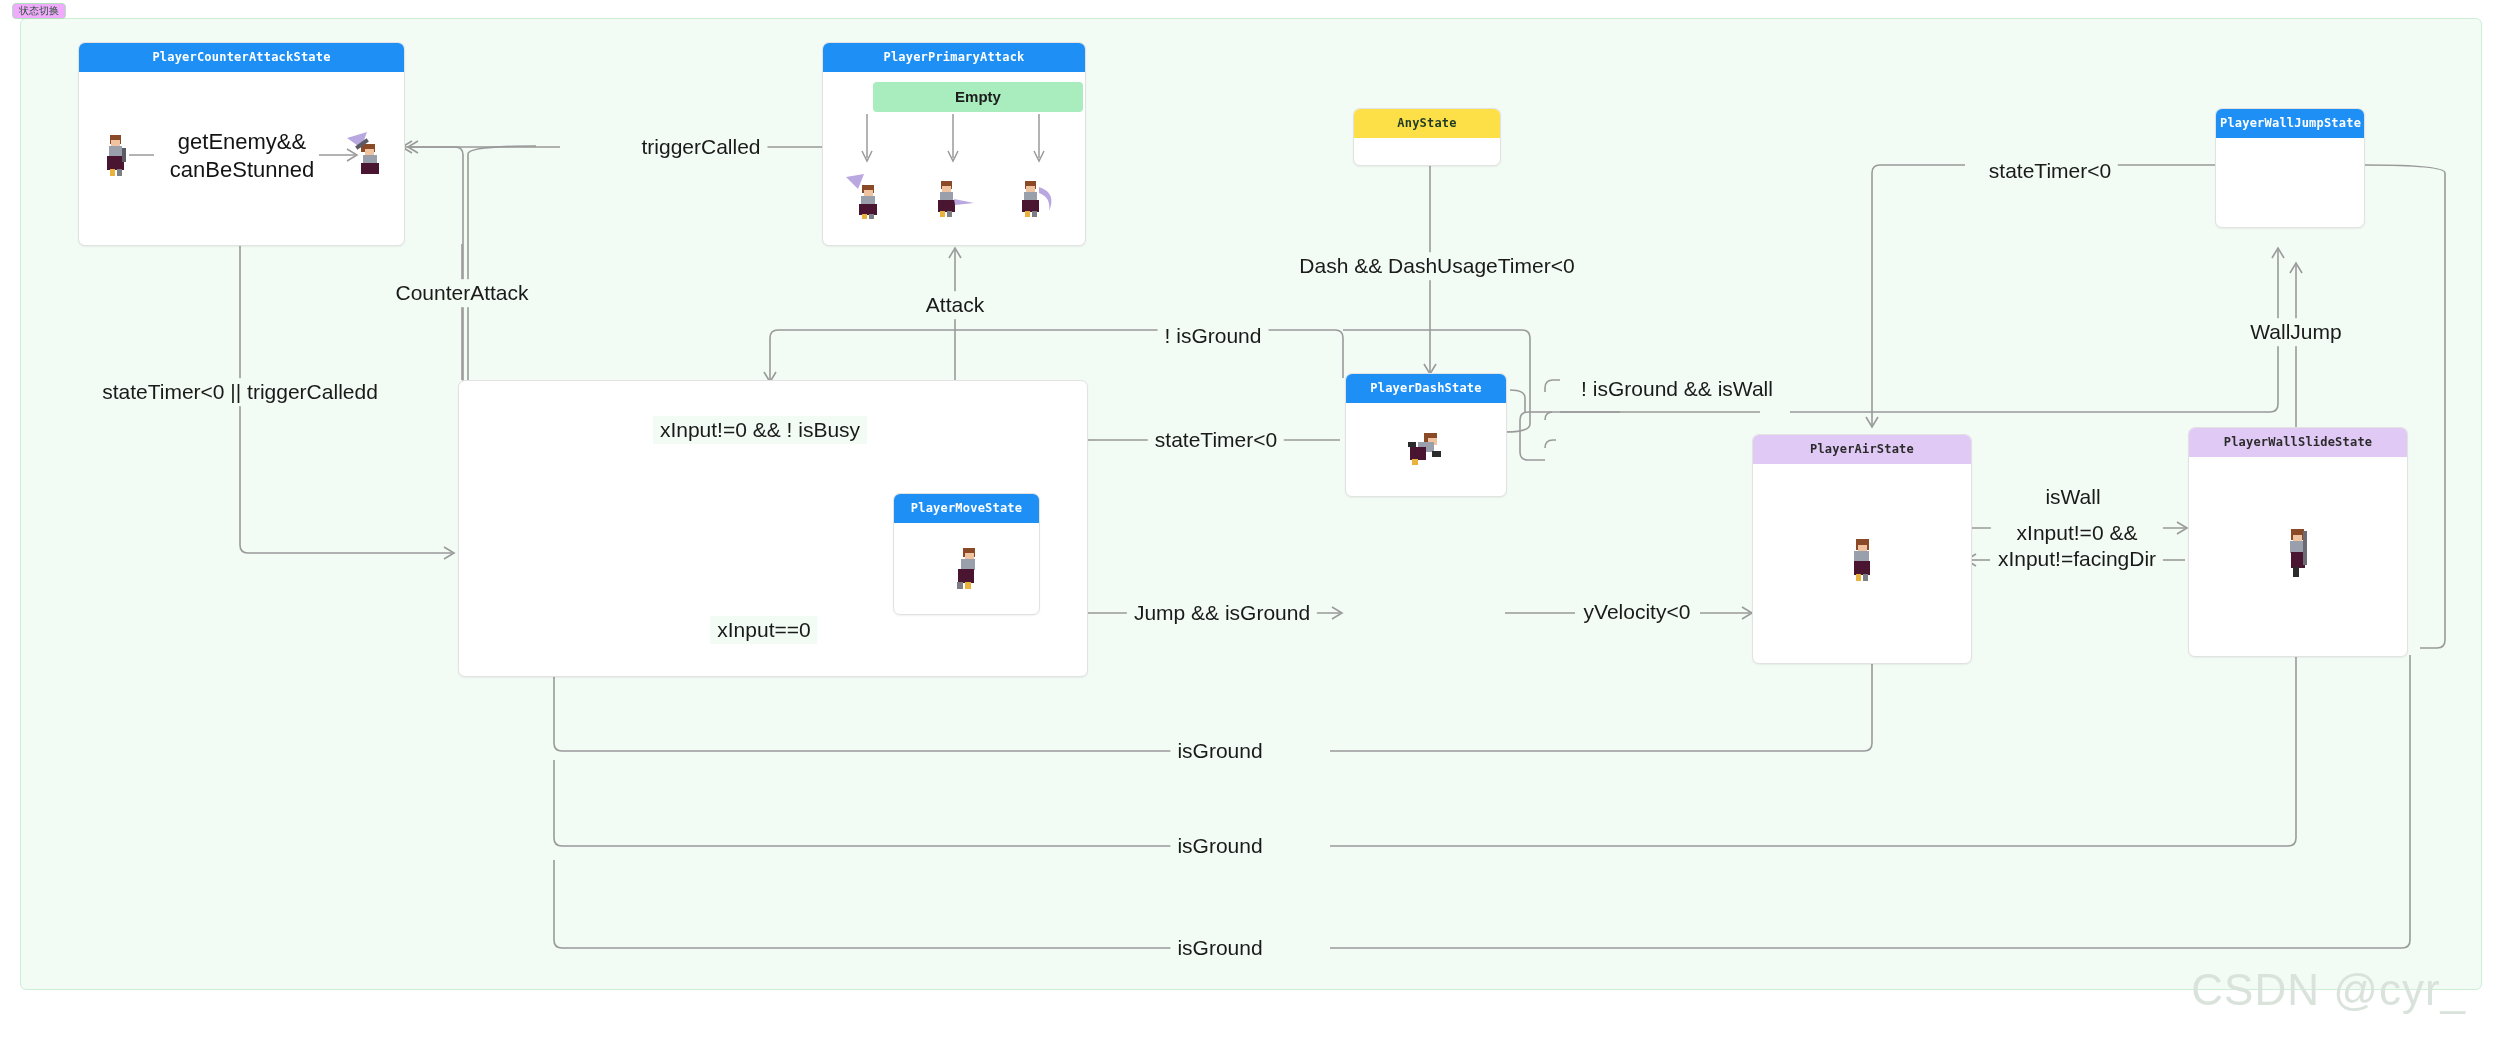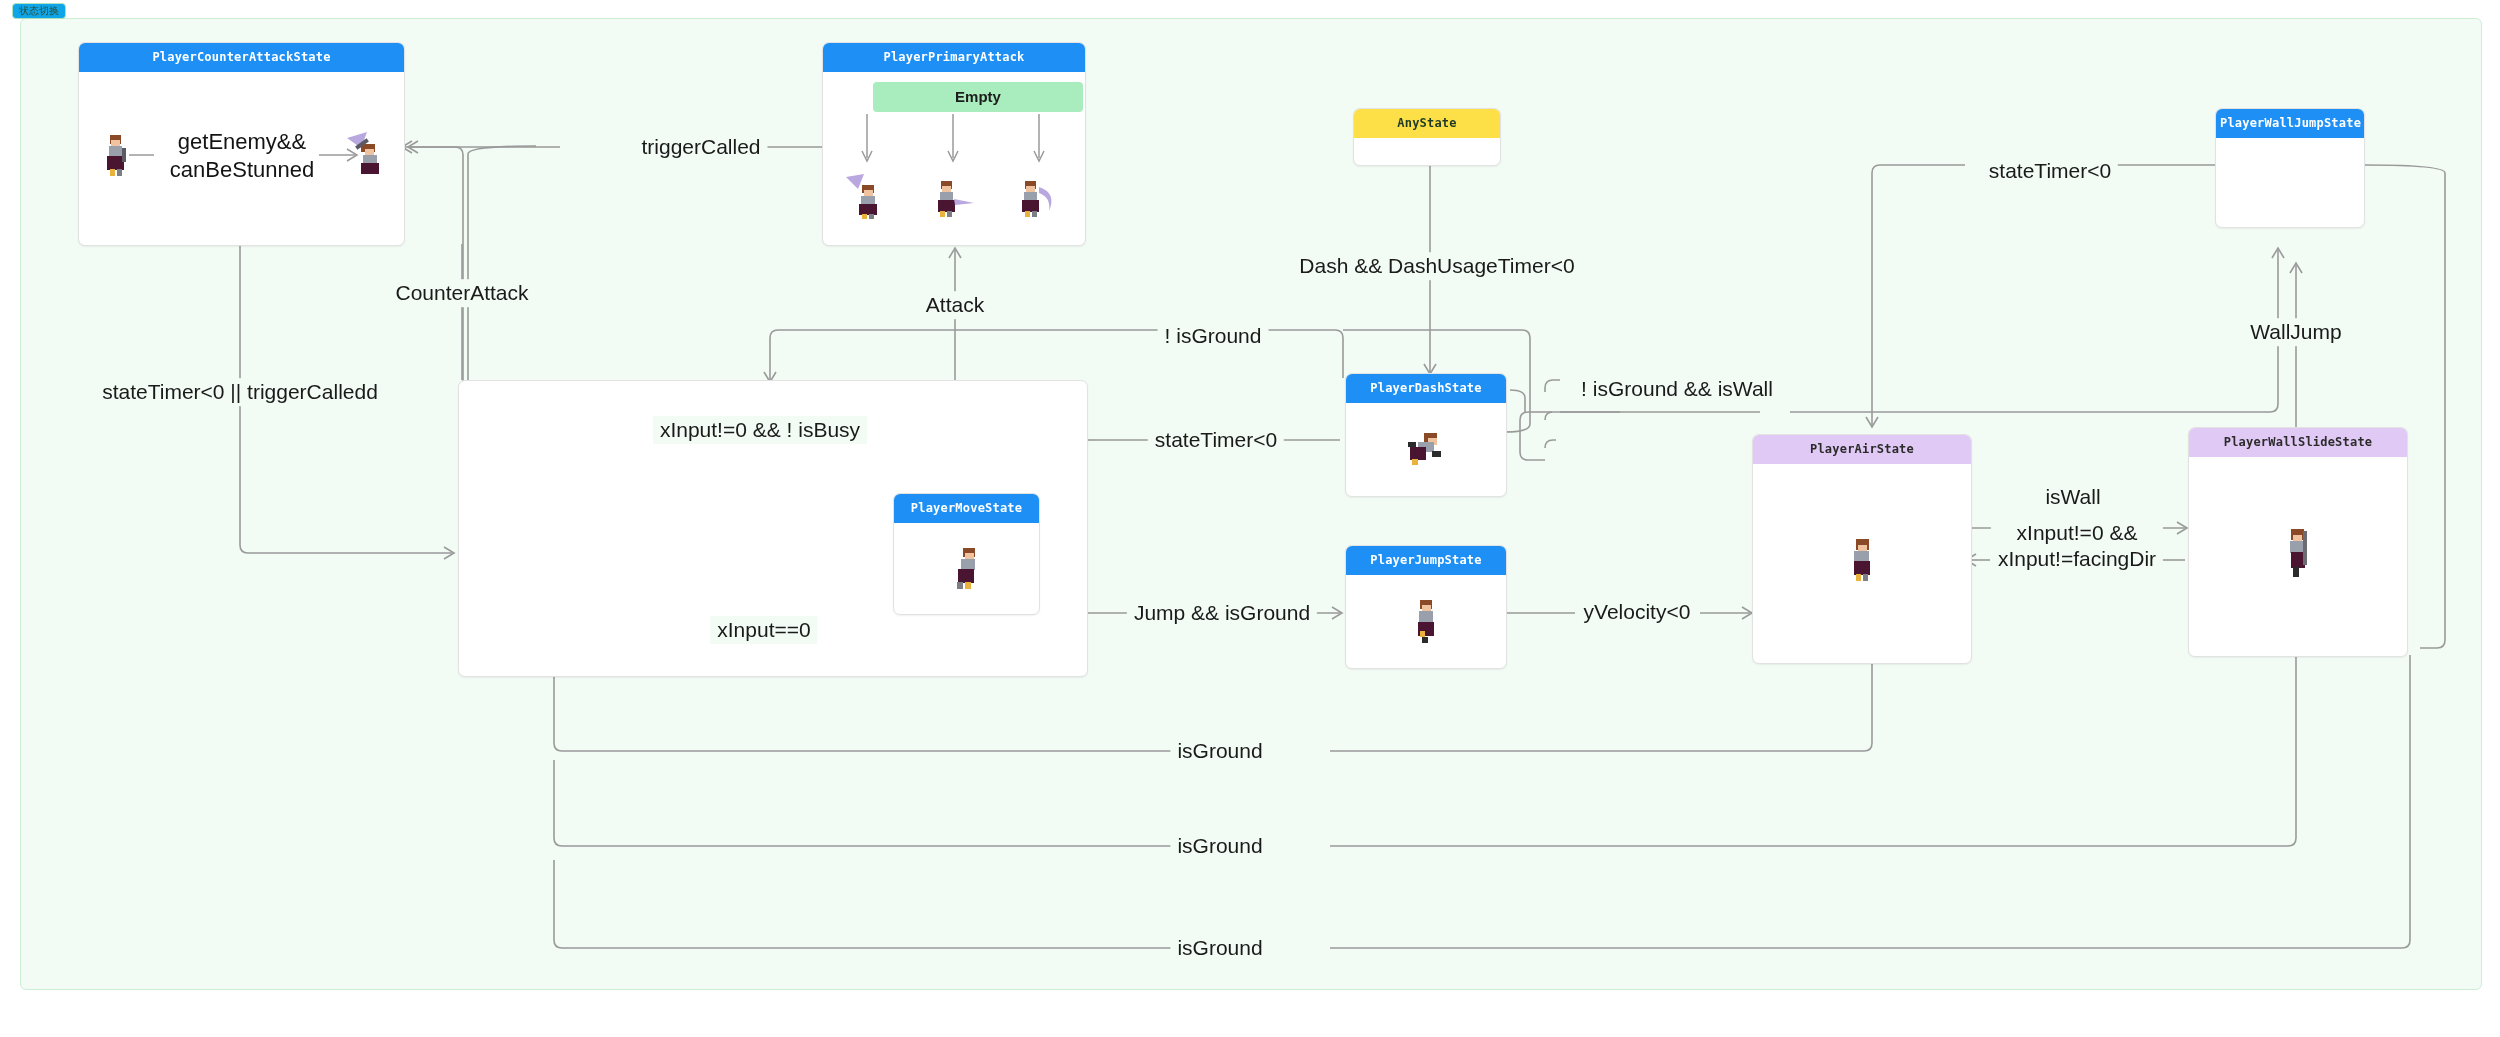--- a/index.html
+++ b/index.html
@@ -9,21 +9,21 @@
     width:2500px;height:1037px;overflow:hidden;position:relative;
   }
 
   
   #canvas{
     position:absolute;left:0;top:0;width:2500px;height:1037px;
     background:#ffffff;
   }
   .badge{
     position:absolute;left:12px;top:3px;
-    background:#0ea5e9;color:#2b4f36;
+    background:#f0abfc;color:#2b4f36;
     border:1px solid #aee0bb;border-radius:4px;
     font-size:10px;line-height:12px;padding:1px 6px;
     font-family:"DejaVu Sans", sans-serif;
     z-index:40;white-space:nowrap;
   }
   .board{
     position:absolute;left:20px;top:18px;
     width:2460px;height:970px;
     background:#f2fbf4;
     border:1px solid #cdeed6;
@@ -338,35 +338,20 @@
           <rect x="14" y="13" width="16" height="10" fill="#9aa0ab"></rect>
           <rect x="6" y="18" width="16" height="13" fill="#4a1530"></rect>
           <rect x="4" y="13" width="8" height="5" fill="#2b2b2b"></rect>
           <rect x="8" y="30" width="6" height="6" fill="#e8b23c"></rect>
           <rect x="28" y="22" width="9" height="6" fill="#2b2b2b"></rect>
         </svg>
       </div>
     </div>
   </div>
 
-  <div class="node blue" style="left:1345px;top:545px;width:160px;height:122px;">
-    <div class="hdr">PlayerJumpState</div>
-    <div class="body" style="height:88px;">
-      <div class="sprite" style="left:80px;top:46px;">
-        <svg viewBox="0 0 34 46">
-          <rect x="11" y="2" width="12" height="9" fill="#8a4a28"></rect>
-          <rect x="13" y="7" width="9" height="7" fill="#f0c3a0"></rect>
-          <rect x="10" y="13" width="14" height="12" fill="#9aa0ab"></rect>
-          <rect x="9" y="24" width="16" height="14" fill="#4a1530"></rect>
-          <rect x="11" y="33" width="5" height="6" fill="#e8b23c"></rect>
-          <rect x="13" y="39" width="6" height="6" fill="#2b2b2b"></rect>
-        </svg>
-      </div>
-    </div>
-  </div>
 
   <div class="node purple" style="left:1752px;top:427px;width:218px;height:228px;margin-top:7px;">
     <div class="hdr">PlayerAirState</div>
     <div class="body" style="height:192px;">
       <div class="sprite" style="left:109px;top:96px;">
         <svg viewBox="0 0 34 46">
           <rect x="11" y="2" width="13" height="11" fill="#8a4a28"></rect>
           <rect x="13" y="8" width="9" height="7" fill="#f0c3a0"></rect>
           <rect x="9" y="14" width="15" height="11" fill="#9aa0ab"></rect>
           <rect x="9" y="24" width="16" height="14" fill="#4a1530"></rect>
@@ -411,14 +396,15 @@
 
   <div class="elabel two" style="left:2077px;top:546px;">
     <span>xInput!=0 &amp;&amp;</span><br>
     <span>xInput!=facingDir</span>
   </div>
 
   <div class="elabel" style="left:1220px;top:751px;">isGround</div>
   <div class="elabel" style="left:1220px;top:846px;">isGround</div>
   <div class="elabel" style="left:1220px;top:948px;">isGround</div>
 
+  <div class="watermark">CSDN @cyr_</div>
 
 </div>
 
 </body></html>

